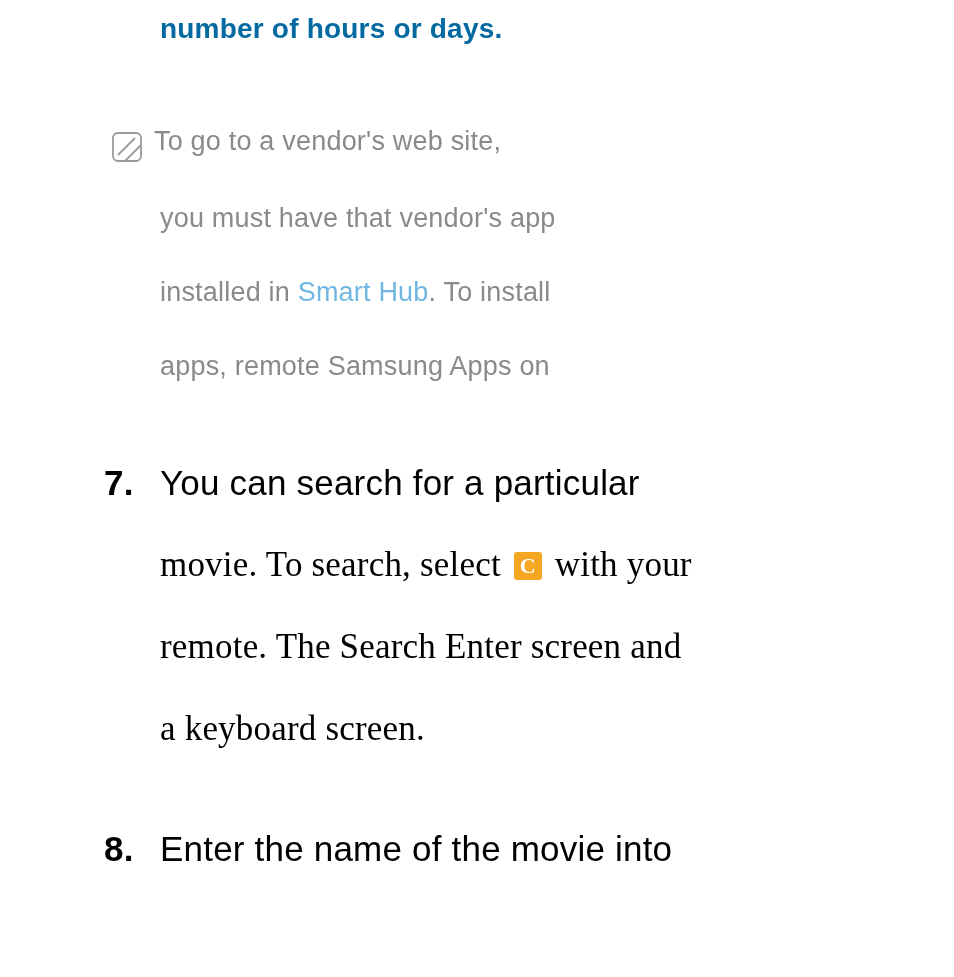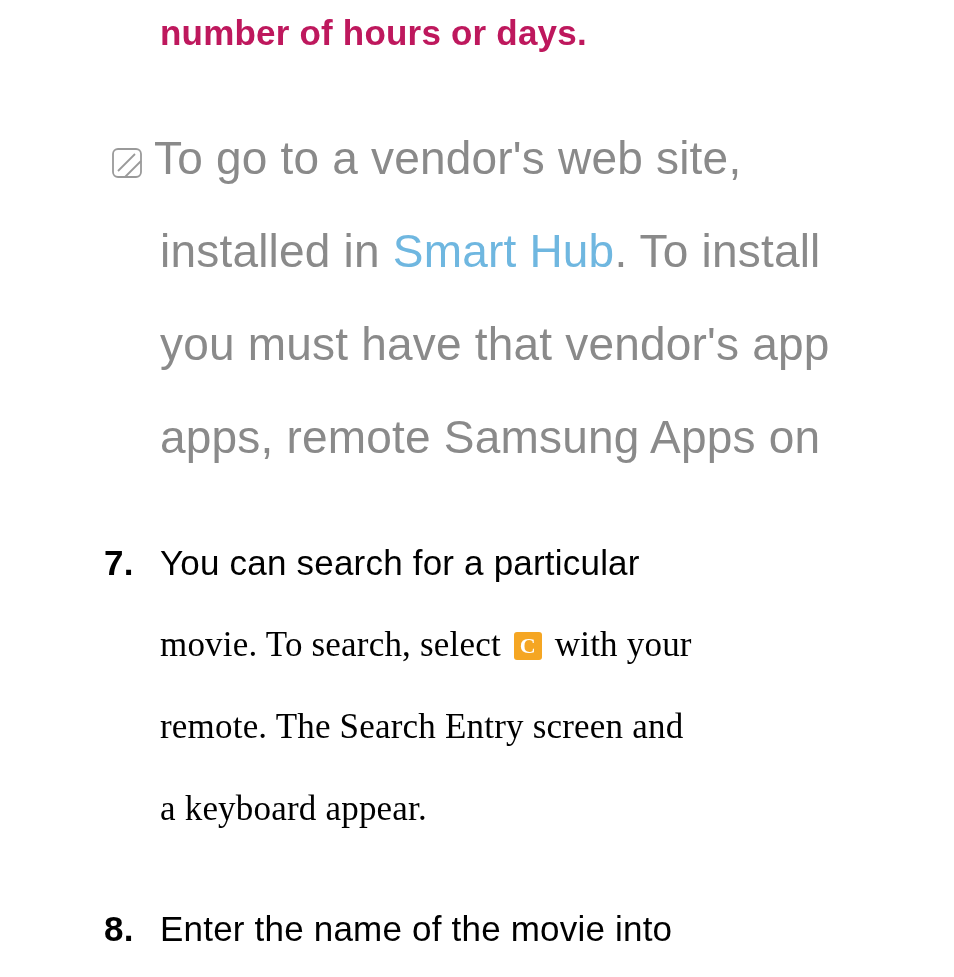--- a/index.html
+++ b/index.html
@@ -10,23 +10,23 @@
     background: #ffffff;
     font-family: Arial, Helvetica, sans-serif;
     overflow: hidden;
   }
   .page {
     box-sizing: border-box;
     padding: 0 50px 0 50px;
     width: 954px;
   }
   .line {
-    font-size: 35px;
+    font-size: 28px;
     line-height: 1.0;
-    color: #be185d;
+    color: #0369a1;
     letter-spacing: 0.2px;
   }
   .continuation {
     margin-left: 110px;
     margin-top: 0px;
     font-weight: 600;
     color: #000;
   }
   .note-block {
     margin-left: 110px;
@@ -38,21 +38,21 @@
     display: inline-block;
     vertical-align: top;
     margin-left: -48px;
     margin-right: 12px;
     width: 30px;
     height: 30px;
     position: relative;
     top: 4px;
   }
   .note-line {
-    font-size: 46px;
+    font-size: 27px;
     line-height: 1.0;
     color: #8a8a8a;
     letter-spacing: 0.2px;
     margin-top: 0;
   }
   .note-line + .note-line {
     margin-top: 47px;
   }
   .highlight {
     color: #6fb7e0;
@@ -114,37 +114,37 @@
   <div class="note-block">
     <div class="note-line">
       <span class="note-icon">
         <svg width="30" height="30" viewBox="0 0 30 30">
           <rect x="1" y="1" width="28" height="28" rx="5" ry="5" fill="none" stroke="#9a9a9a" stroke-width="1.8"></rect>
           <line x1="6" y1="23" x2="23" y2="6" stroke="#9a9a9a" stroke-width="1.8"></line>
           <line x1="13" y1="29" x2="29" y2="13" stroke="#9a9a9a" stroke-width="1.8"></line>
         </svg>
       </span><span>To go to a vendor's web site,</span>
     </div>
+    <div class="note-line">you must have that vendor's app</div>
     <div class="note-line">
       <span>installed in </span><span class="highlight">Smart Hub</span><span>. To install</span>
     </div>
-    <div class="note-line">you must have that vendor's app</div>
     <div class="note-line">apps, remote Samsung Apps on</div>
   </div>
 
   <div class="step">
     <div class="step-body">
       <div class="step-line">
         <span class="step-num">7. </span><span>You can search for a particular</span>
       </div>
       <div class="step-line">
         <span>movie. To search, select </span><span class="c-button">C</span><span> with your</span>
       </div>
-      <div class="step-line">remote. The Search Entry screen and</div>
-      <div class="step-line">a keyboard appear.</div>
+      <div class="step-line">remote. The Search Enter screen and</div>
+      <div class="step-line">a keyboard screen.</div>
     </div>
   </div>
 
   <div class="step">
     <div class="step-body">
       <div class="step-line">
         <span class="step-num">8. </span><span>Enter the name of the movie into</span>
       </div>
     </div>
   </div>

